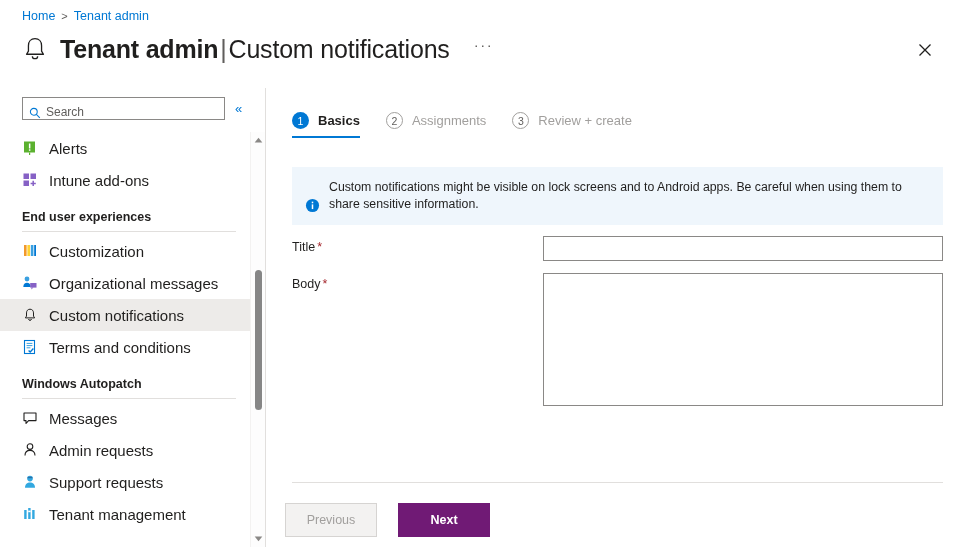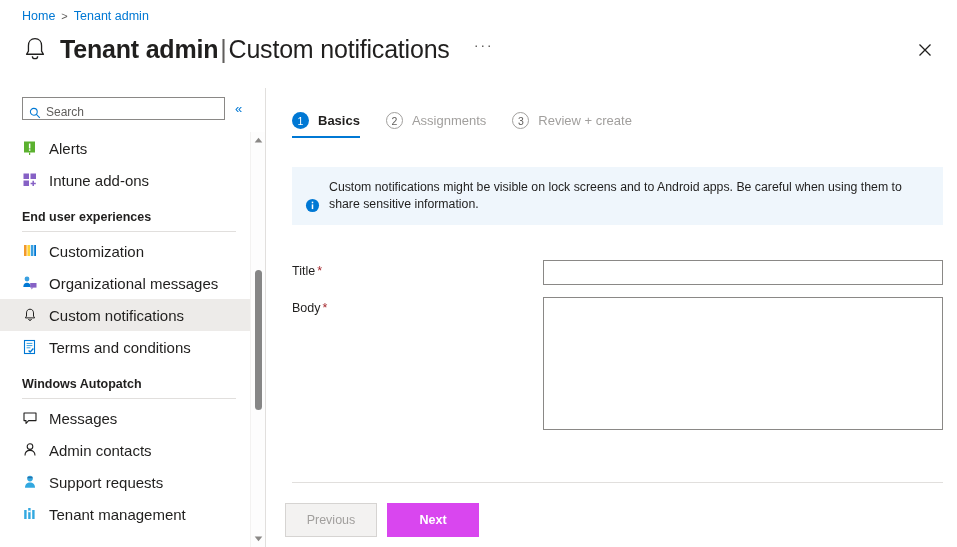--- a/index.html
+++ b/index.html
@@ -150,21 +150,21 @@
     width: 651px; min-height: 56px; background: #eff6fc;
     display: flex; align-items: flex-end; gap: 9px;
     padding: 12px 14px 12px 13px;
   }
   .info-banner .i-ico { flex: none; margin-top: 1px; }
   .info-banner .txt {
     font-size: 12.3px; line-height: 17px; color: #201f1e; max-width: 600px;
   }
 
   .form {
-    position: absolute; left: 26px; top: 172px;
+    position: absolute; left: 26px; top: 148px;
     width: 651px;
   }
   .field { display: flex; align-items: flex-start; margin-bottom: 12px; }
   .field .flabel {
     width: 251px; flex: none; font-size: 12.5px;
     color: #201f1e; padding-top: 4px; white-space: nowrap;
   }
   .req { color: #a4262c; margin-left: 2px; }
   .txt-input {
     width: 400px; height: 25px; border: 1px solid #8a8886;
@@ -191,21 +191,21 @@
     height: 26px; min-width: 92px; font-size: 12.5px;
     font-family: "Liberation Sans", sans-serif;
     display: flex; align-items: center; justify-content: center;
     cursor: pointer; border: 1px solid transparent; padding: 16px 12px;
   }
   .btn-secondary {
     background: #f3f2f1; border-color: #d6d4d2; color: #a19f9d;
     cursor: default;
   }
   .btn-primary {
-    background: #d946ef; color: #fff; font-weight: 600;
+    background: #701a75; color: #fff; font-weight: 600; margin-left: 11px;
   }
 </style>
 </head>
 <body>
 
 <div class="page">
 
   <div class="breadcrumb">
     <span class="crumb-link">Home</span>
     <span class="crumb-sep">&gt;</span>
@@ -314,21 +314,21 @@
           <path d="M2 3 L14 3 L14 10.6 L6.6 10.6 L4 13.4 L4 10.6 L2 10.6 Z" fill="none" stroke="#201f1e" stroke-width="1.1" stroke-linejoin="round"></path>
         </svg>
         <span>Messages</span>
       </div>
 
       <div class="nav-item">
         <svg class="nav-ico" viewBox="0 0 16 16">
           <circle cx="8" cy="4.6" r="2.8" fill="none" stroke="#201f1e" stroke-width="1.1"></circle>
           <path d="M3 13.6 C3 10.2 5.2 8.4 8 8.4 C10.8 8.4 13 10.2 13 13.6" fill="none" stroke="#201f1e" stroke-width="1.1"></path>
         </svg>
-        <span>Admin contacts</span>
+        <span>Admin requests</span>
       </div>
 
       <div class="nav-item">
         <svg class="nav-ico" viewBox="0 0 16 16">
           <circle cx="8" cy="4.6" r="2.8" fill="#32a8e0"></circle>
           <path d="M3 13.8 C3 10.4 5.2 8.6 8 8.6 C10.8 8.6 13 10.4 13 13.8 Z" fill="#32a8e0"></path>
           <path d="M5.6 2.8 L10.4 2.8 L10.4 4.2 L5.6 4.2 Z" fill="#2a6fa8"></path>
         </svg>
         <span>Support requests</span>
       </div>

